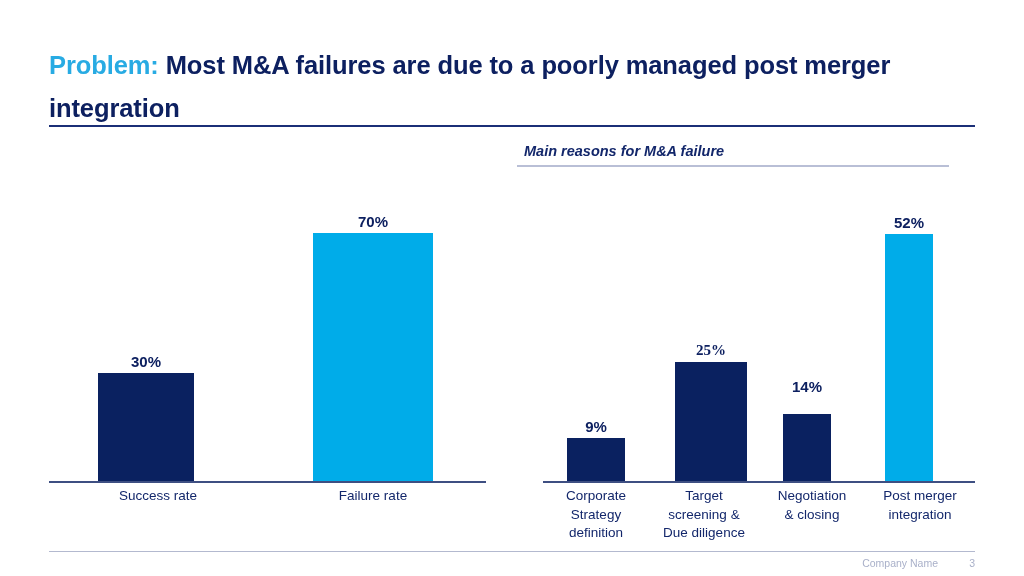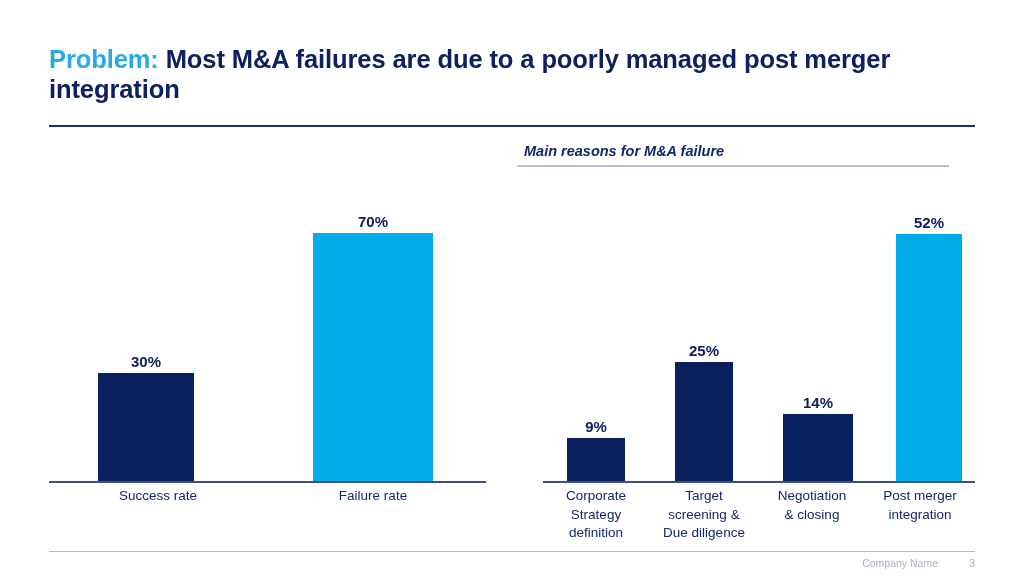--- a/index.html
+++ b/index.html
@@ -21,21 +21,21 @@
   }
 
   
   .title {
     position: absolute;
     left: 49px;
     top: 44px;
     width: 900px;
     font-size: 25.5px;
     font-weight: bold;
-    line-height: 30px;
+    line-height: 43px;
     color: #0d2060;
     letter-spacing: -0.1px;
   }
   .title .accent {
     color: #28abe3;
   }
 
   .title-rule {
     position: absolute;
     left: 49px;
@@ -194,31 +194,31 @@
   </div>
 
   <div class="chart right">
     <div class="plot">
 
       <div class="bar-group" style="left:24px;width:58px;">
         <div class="bar-value">9%</div>
         <div class="bar" style="height:43px;"></div>
       </div>
 
-      <div class="bar-group" style="left:132px;width:58px;">
+      <div class="bar-group" style="left:132px;width:72px;font-family:Liberation Serif, serif;">
         <div class="bar-value">25%</div>
         <div class="bar" style="height:119px;"></div>
       </div>
 
-      <div class="bar-group" style="left:240px;width:70px;">
+      <div class="bar-group" style="left:240px;width:48px;gap:16px;">
         <div class="bar-value">14%</div>
         <div class="bar" style="height:67px;"></div>
       </div>
 
-      <div class="bar-group" style="left:353px;width:66px;">
+      <div class="bar-group" style="left:342px;width:48px;">
         <div class="bar-value">52%</div>
         <div class="bar cyan" style="height:247px;"></div>
       </div>
 
       <div class="axis"></div>
     </div>
 
     <div class="cat-labels">
       <div class="cat-label" style="left:6px;width:94px;">
         <div>Corporate</div>

